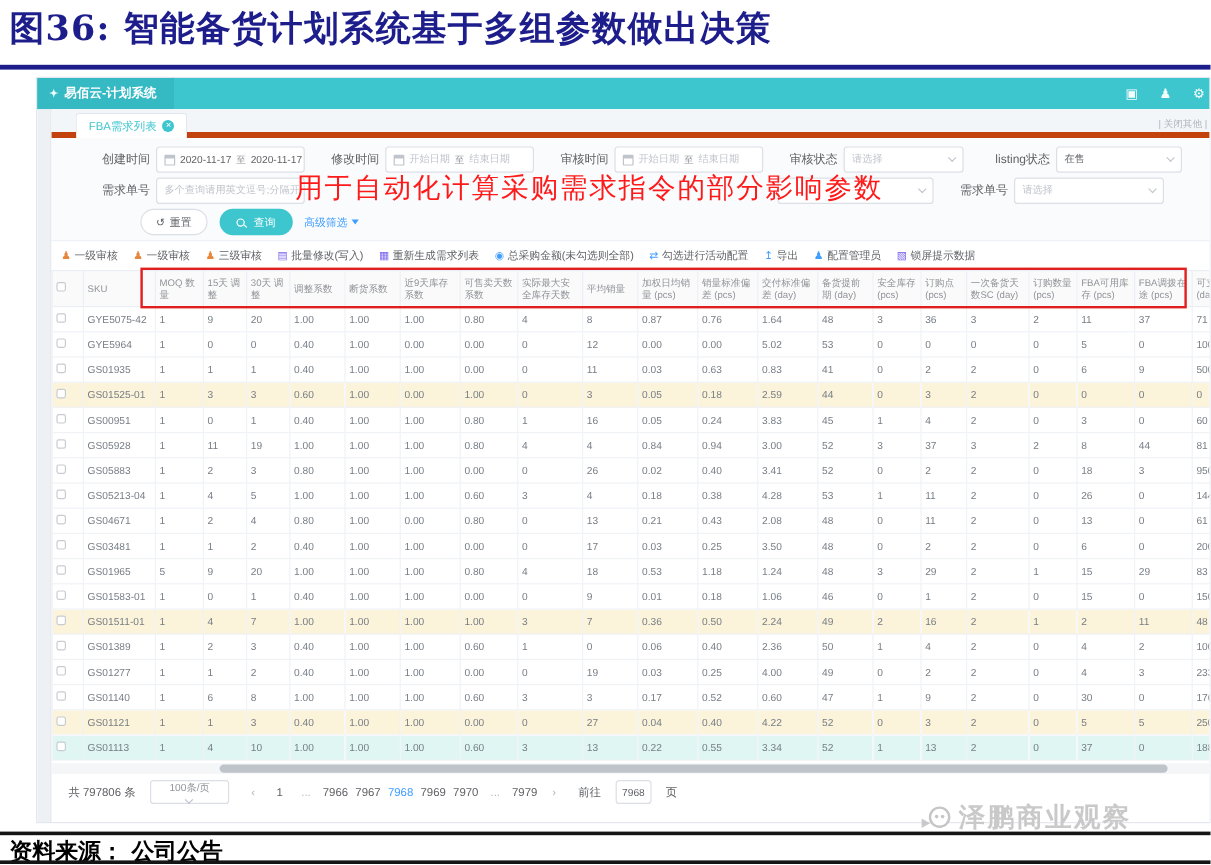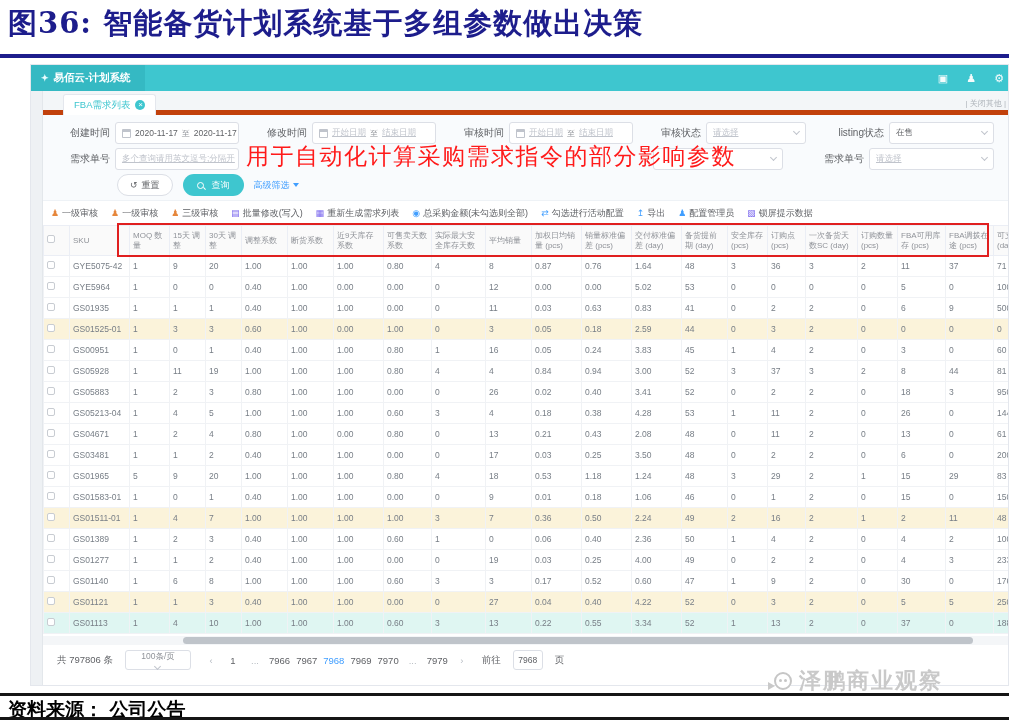--- a/index.html
+++ b/index.html
@@ -39,31 +39,31 @@
   .tabs { position:relative; height:24px; background:#F3F6F8; border-bottom:5px solid #c2410c; }
   .tab { position:absolute; left:20px; top:3px; height:21px; display:flex; align-items:center; gap:5px;
     background:#fff; border:1px solid #E4E7ED; border-bottom:none; padding:0 10px;
     font-size:9.5px; color:#3EC6CF; border-radius:3px 3px 0 0; }
   .tab-close { width:10px; height:10px; border-radius:50%; background:#3EC6CF; color:#fff; font-size:8px;
     line-height:10px; text-align:center; }
   .tabs-right { position:absolute; right:2px; top:7px; font-size:8px; color:#AeB4BA; white-space:nowrap; }
 
   
   .filters { position:relative; height:86px; background:#F9FBFD; border-bottom:1px solid #EEF2F6; padding-top:5px; }
-  .frow { display:flex; align-items:center; height:26px; margin-left:19px;justify-content:space-between; }
+  .frow { display:flex; align-items:center; height:26px; margin-left:34px; }
   .ff { display:flex; align-items:center; margin-right:14px; }
   .ff-label { font-size:10px; color:#606266; width:48px; text-align:right; margin-right:5px; white-space:nowrap; }
   .ff-label.wide { width:58px; }
   .ff-box { height:22px; background:#fff; border:1px solid #DCDFE6; border-radius:3px;
     display:flex; align-items:center; padding:0 6px; font-size:8.5px; color:#606266; gap:4px; overflow:hidden; }
   .drange { width:124px; }
   .sel { width:100px; justify-content:space-between; }
   .sel.w105 { width:105px; } .sel.w130 { width:130px; } .sel.w125 { width:125px; }
   .inp { width:124px; }
-  .ph { color:#C0C4CC; white-space:nowrap;text-decoration:underline; }
+  .ph { color:#C0C4CC; white-space:nowrap; }
   .val { color:#606266; white-space:nowrap; }
   .sep { color:#909399; font-size:8px; }
   .cal { width:9px; height:9px; border:1px solid #C0C4CC; border-top:3px solid #C0C4CC; border-radius:1px; flex:none; }
   .caret { width:5px; height:5px; border-right:1px solid #C0C4CC; border-bottom:1px solid #C0C4CC;
     transform:rotate(45deg); margin-top:-3px; flex:none; }
   .btnrow { display:flex; align-items:center; height:26px; margin-left:74px; gap:10px; }
   .btn-reset { height:22px; border:1px solid #DCDFE6; border-radius:11px; background:#fff; color:#606266;
     font-size:9px; display:flex; align-items:center; gap:4px; padding:0 12px; }
   .btn-query { height:22px; border:none; border-radius:11px; background:#3EC6CF; color:#fff;
     font-size:9px; display:flex; align-items:center; gap:8px; padding:0 14px; }

